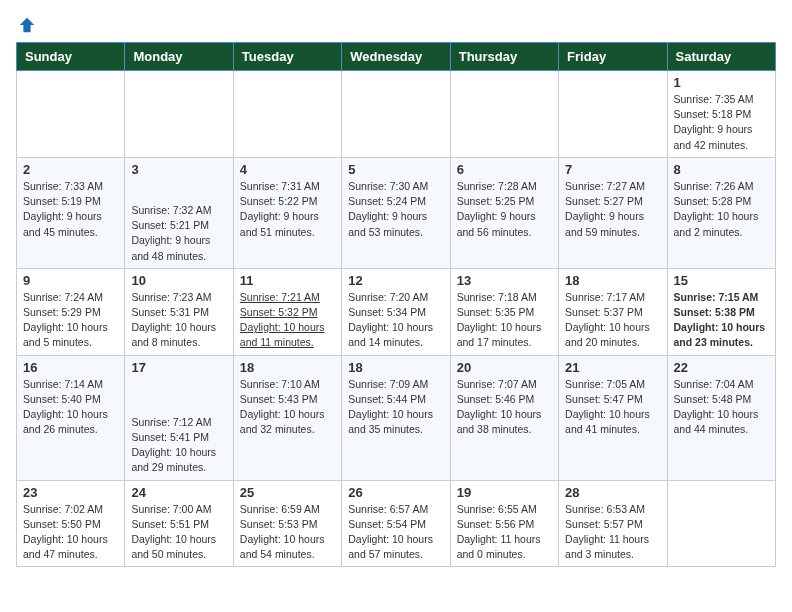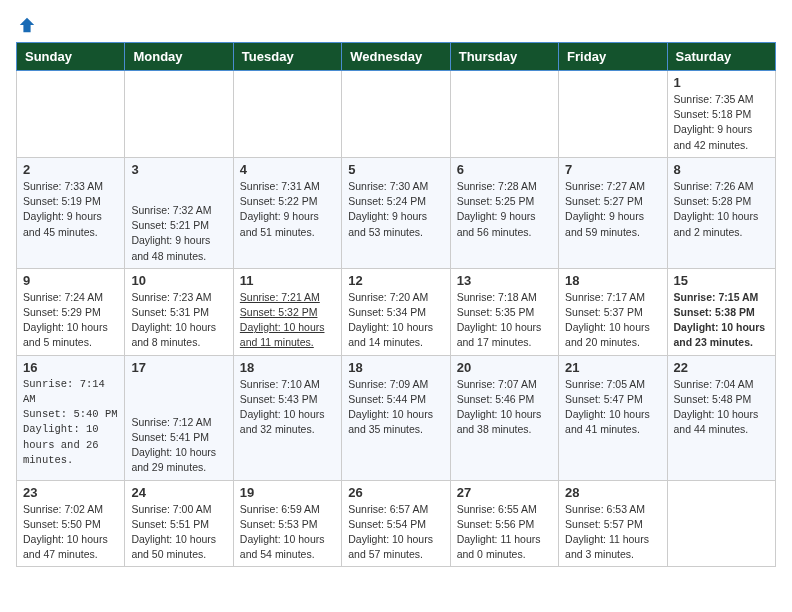--- a/index.html
+++ b/index.html
@@ -223,21 +223,21 @@
         <td>
           <span class="day-num">15</span>
           <div class="day-info" style="white-space: pre-line; font-weight: bold;">Sunrise: 7:15 AM
 Sunset: 5:38 PM
 Daylight: 10 hours and 23 minutes.</div>
         </td>
       </tr>
       <tr>
         <td>
           <span class="day-num">16</span>
-          <div class="day-info" style="white-space: pre-line; font-family: Liberation Mono, monospace;">Sunrise: 7:14 AM
+          <div class="day-info" style="white-space: pre-line;">Sunrise: 7:14 AM
 Sunset: 5:40 PM
 Daylight: 10 hours and 26 minutes.</div>
         </td>
         <td>
           <span class="day-num">17</span>
           <div class="day-info" style="white-space: pre-line; margin-top: 40px;">Sunrise: 7:12 AM
 Sunset: 5:41 PM
 Daylight: 10 hours and 29 minutes.</div>
         </td>
         <td>
@@ -278,33 +278,33 @@
 Sunset: 5:50 PM
 Daylight: 10 hours and 47 minutes.</div>
         </td>
         <td>
           <span class="day-num">24</span>
           <div class="day-info" style="white-space: pre-line;">Sunrise: 7:00 AM
 Sunset: 5:51 PM
 Daylight: 10 hours and 50 minutes.</div>
         </td>
         <td>
-          <span class="day-num">19</span>
+          <span class="day-num">25</span>
           <div class="day-info" style="white-space: pre-line;">Sunrise: 6:59 AM
 Sunset: 5:53 PM
 Daylight: 10 hours and 54 minutes.</div>
         </td>
         <td>
           <span class="day-num">26</span>
           <div class="day-info" style="white-space: pre-line;">Sunrise: 6:57 AM
 Sunset: 5:54 PM
 Daylight: 10 hours and 57 minutes.</div>
         </td>
         <td>
-          <span class="day-num">27</span>
+          <span class="day-num">19</span>
           <div class="day-info" style="white-space: pre-line;">Sunrise: 6:55 AM
 Sunset: 5:56 PM
 Daylight: 11 hours and 0 minutes.</div>
         </td>
         <td>
           <span class="day-num">28</span>
           <div class="day-info" style="white-space: pre-line;">Sunrise: 6:53 AM
 Sunset: 5:57 PM
 Daylight: 11 hours and 3 minutes.</div>
         </td>

